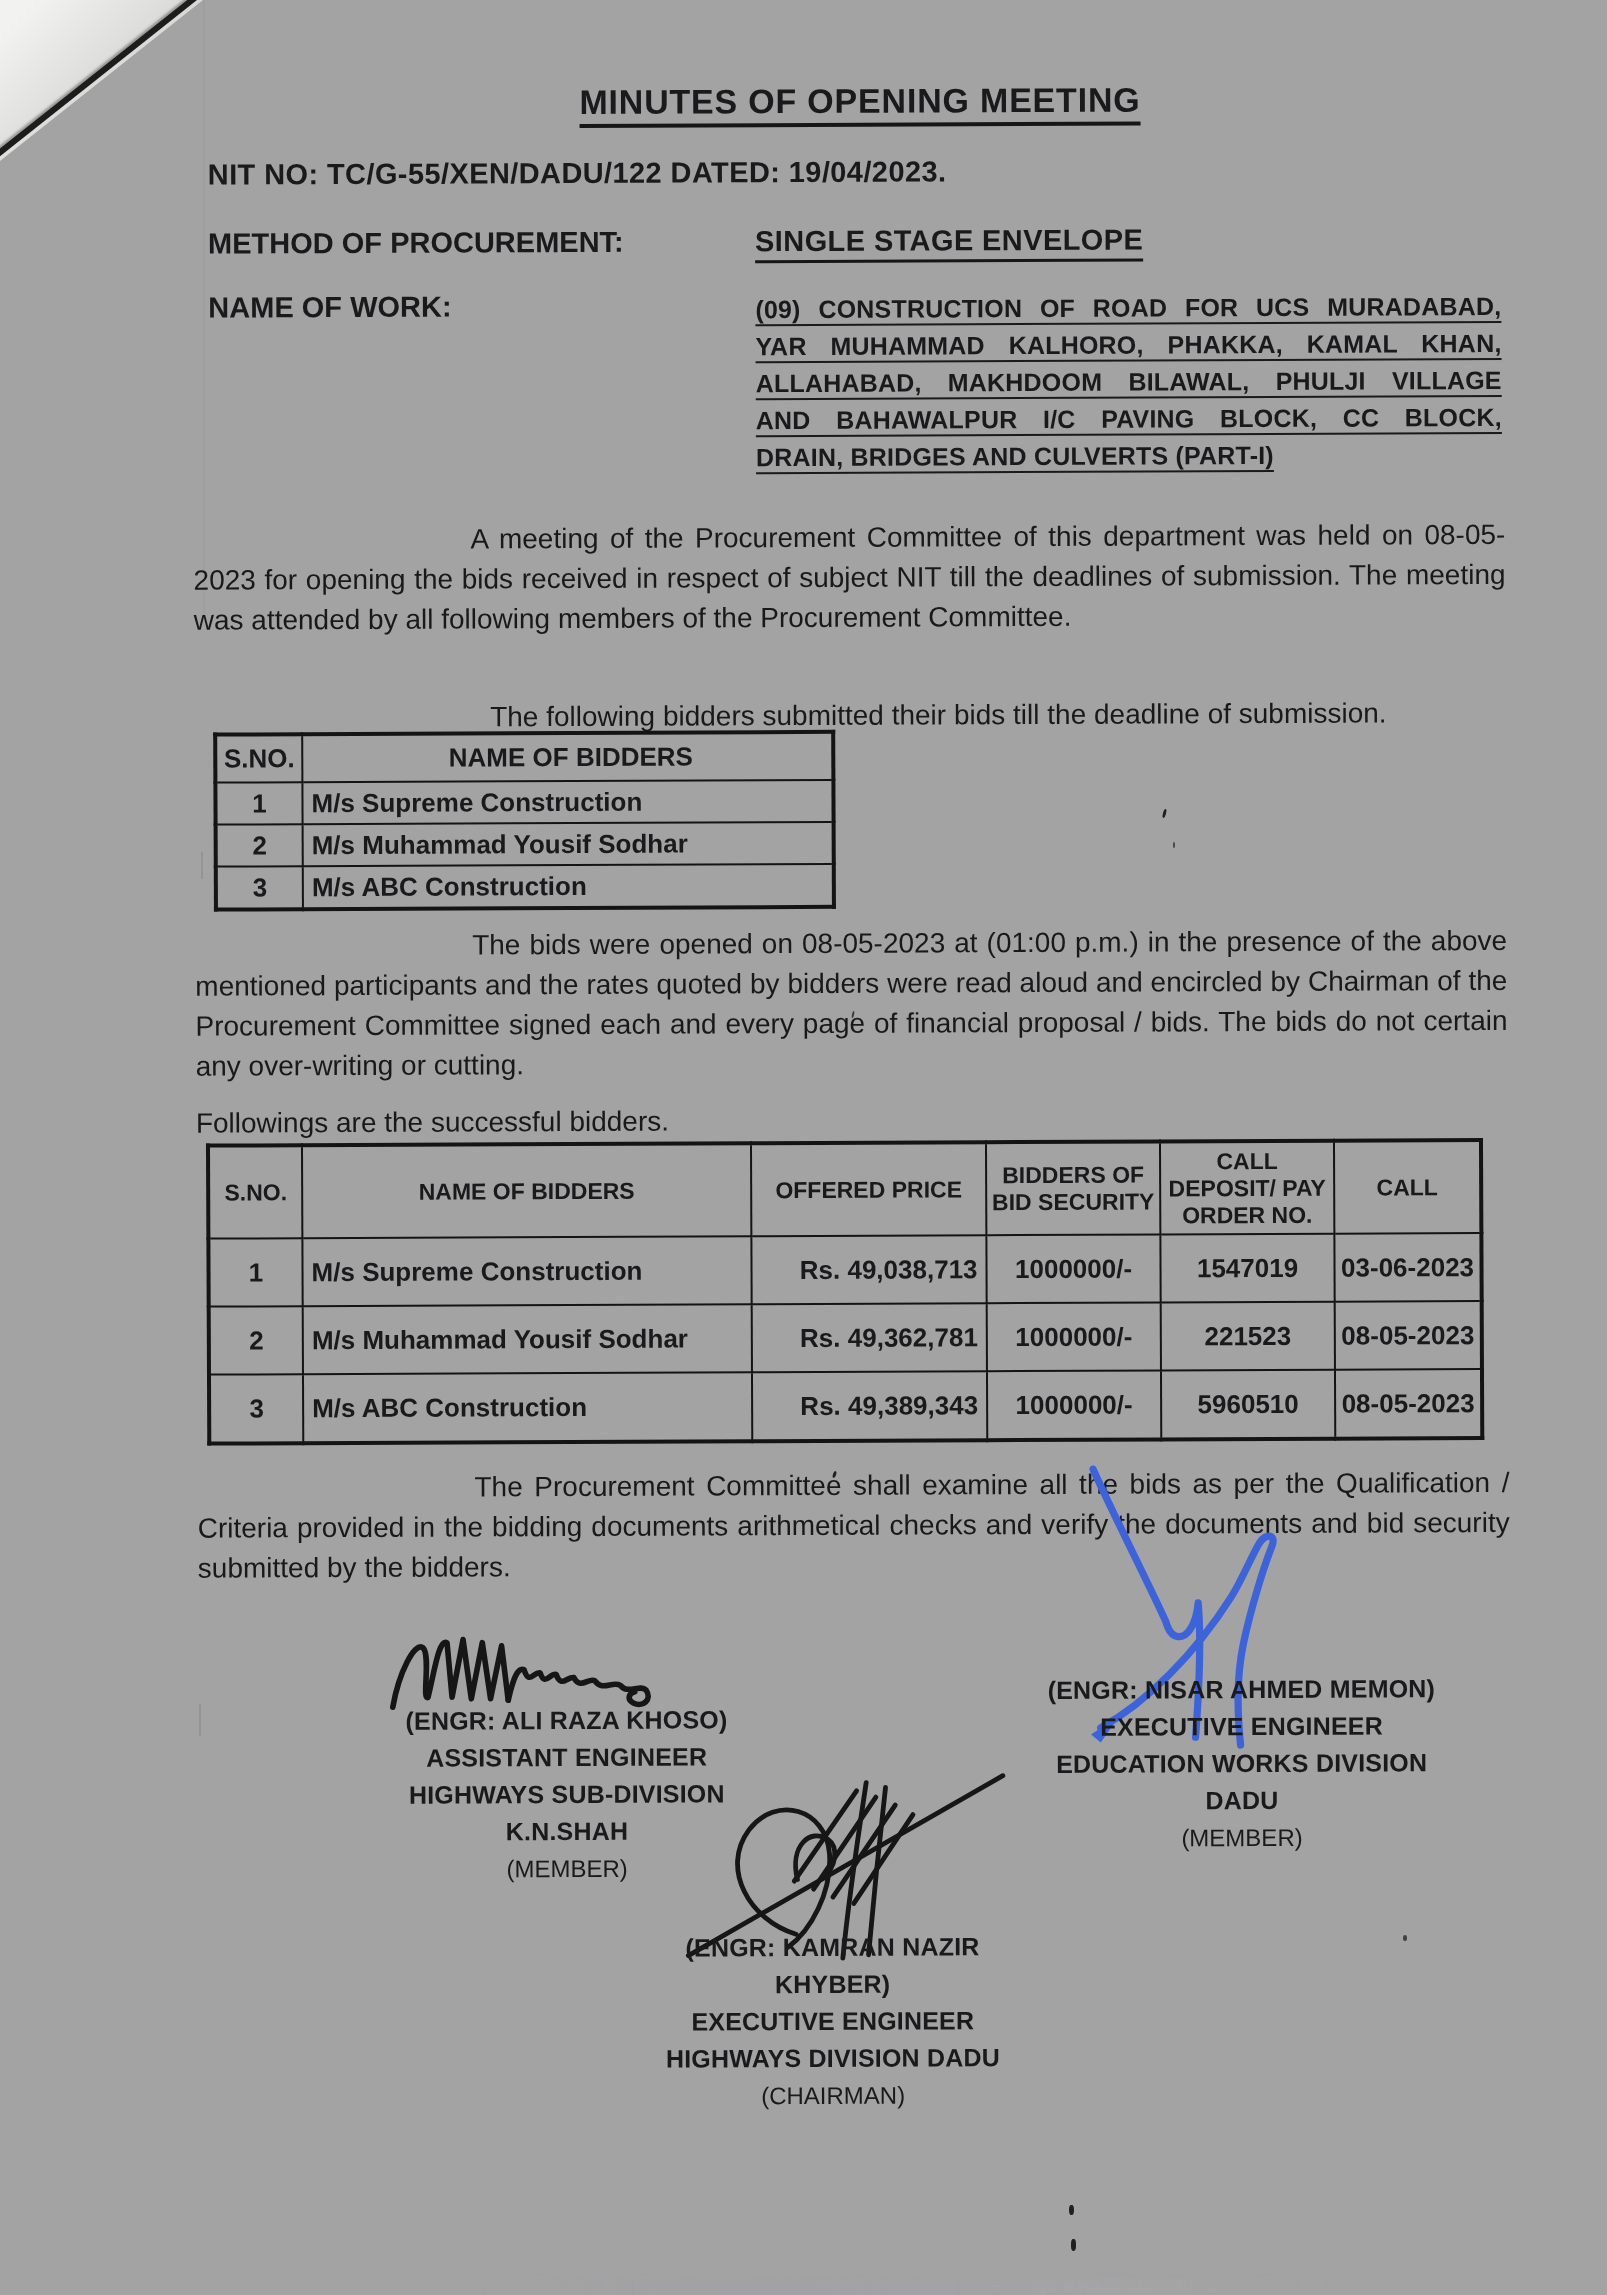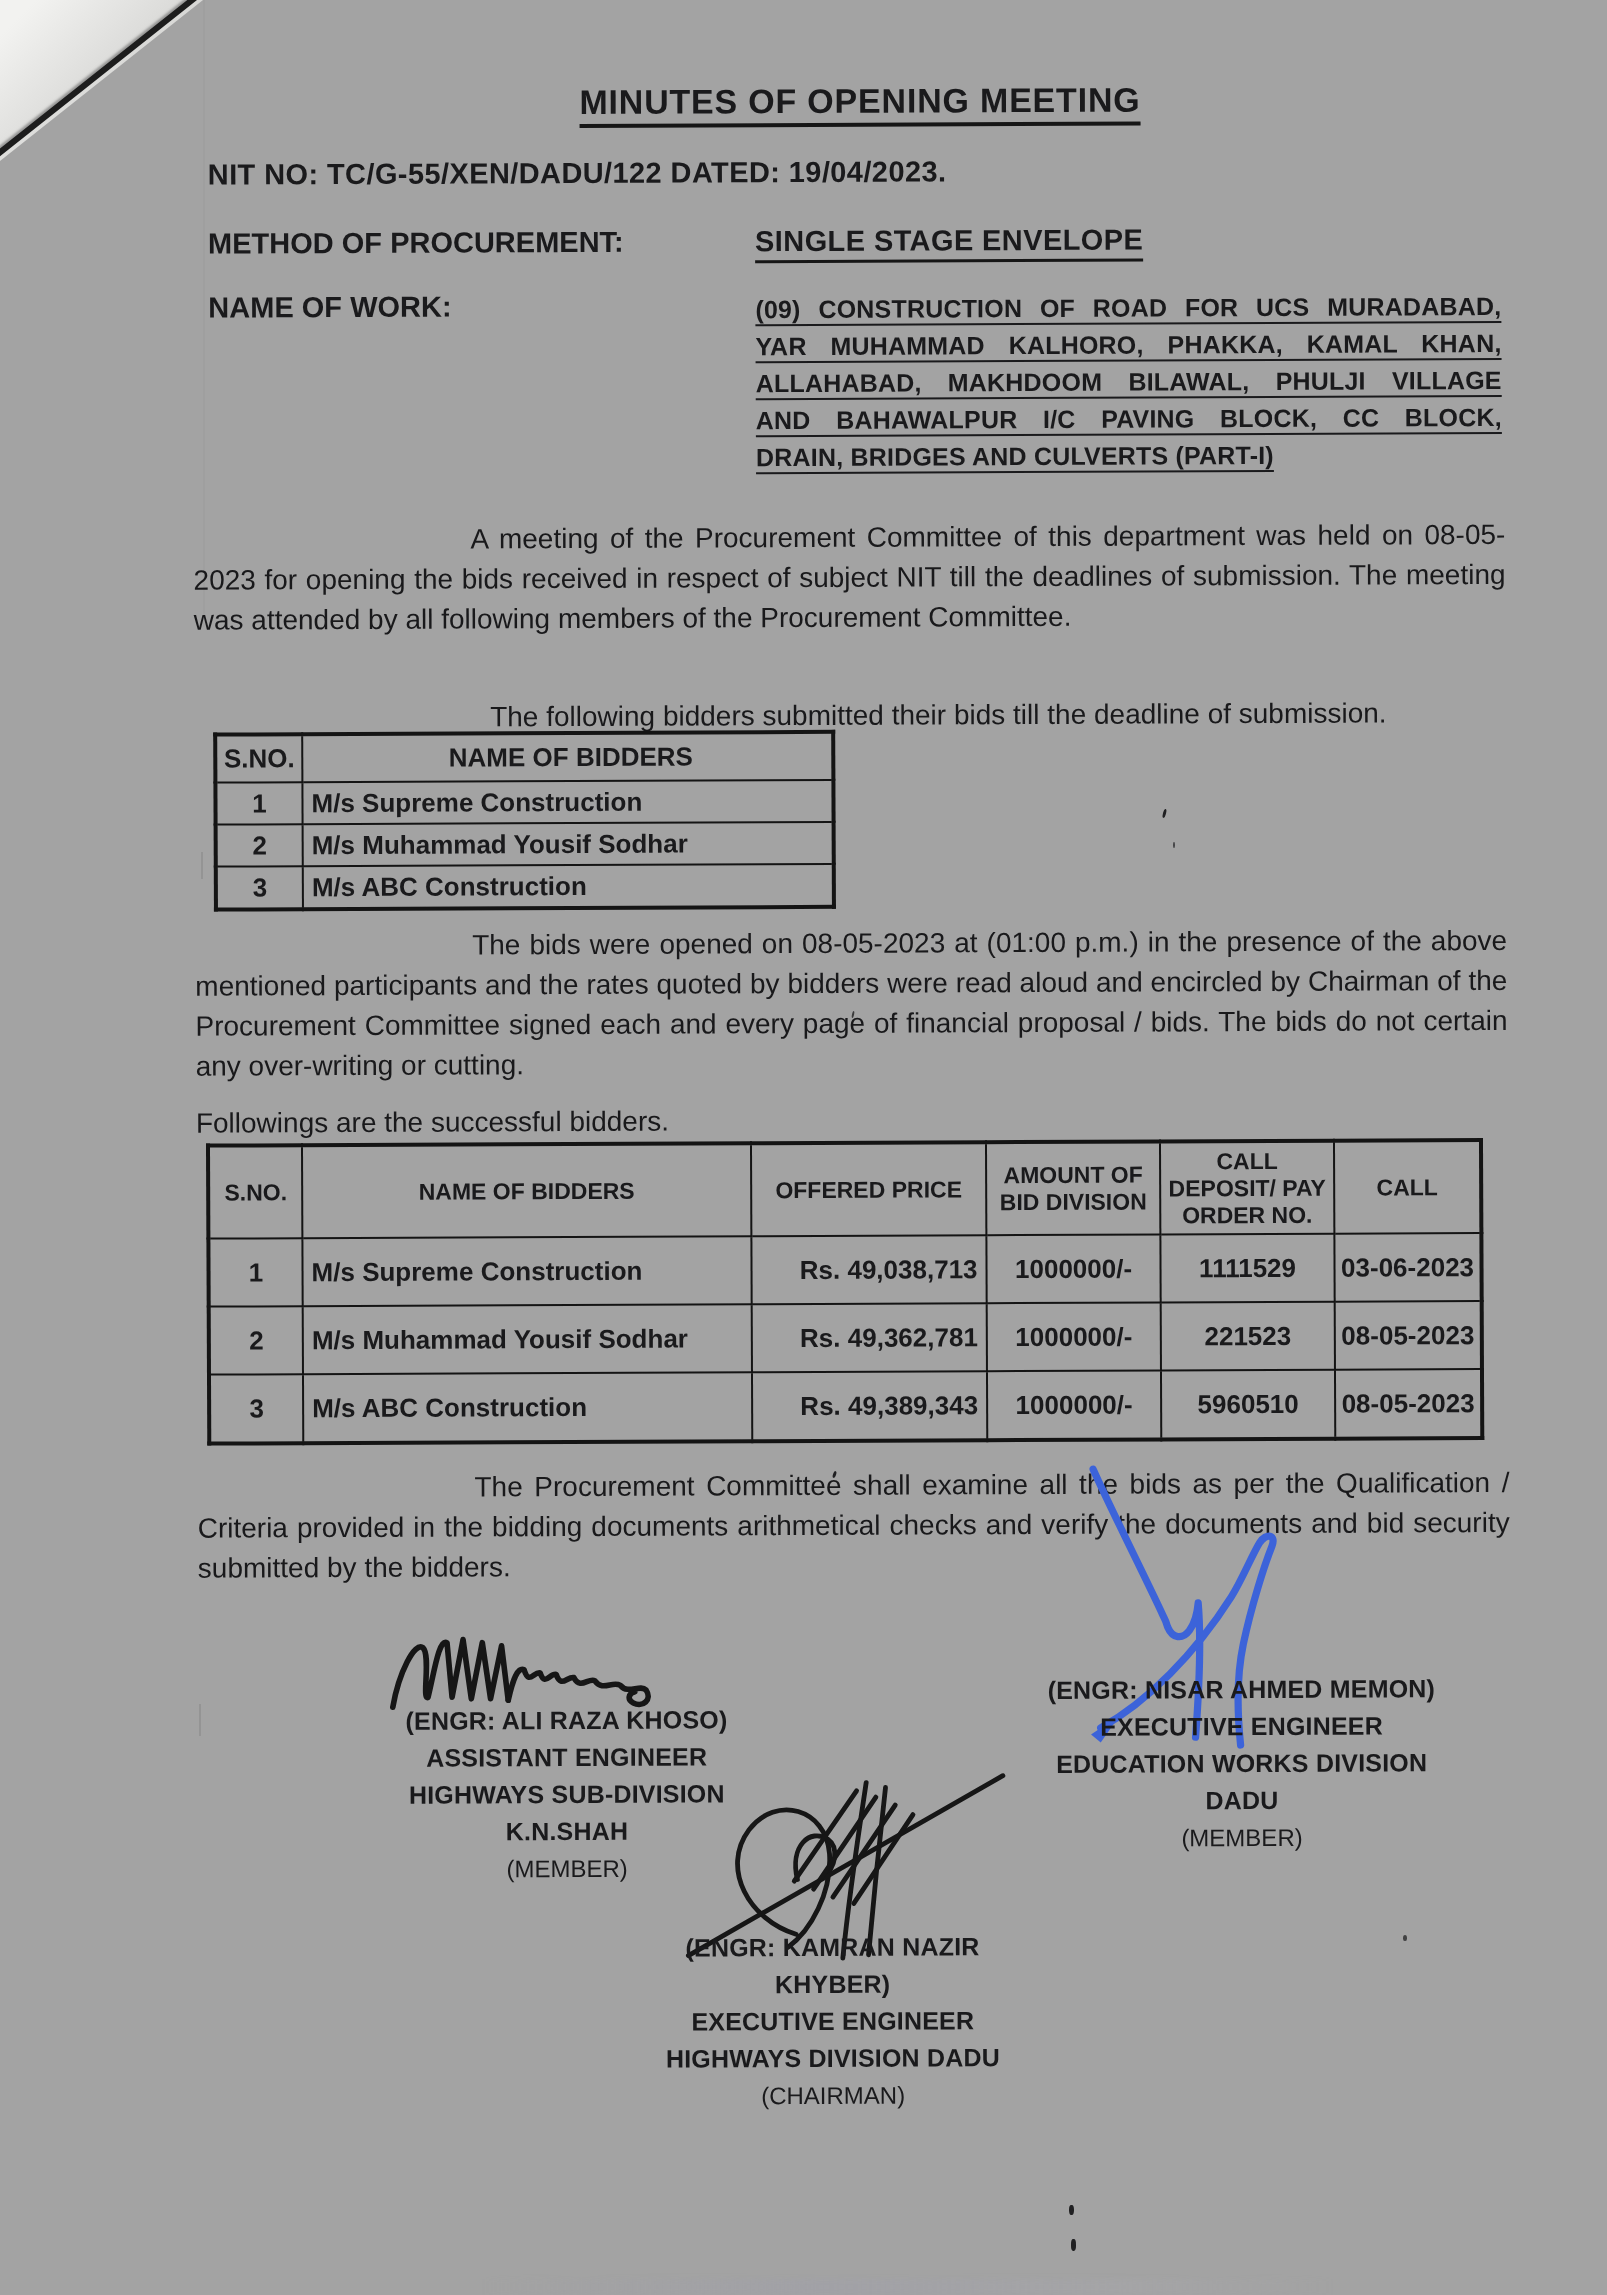--- a/index.html
+++ b/index.html
@@ -164,30 +164,30 @@
           <col style="width:235px">
         <col style="width:174px">
           <col style="width:174px">
           <col style="width:147px">
       </colgroup>
       <tbody>
           <tr>
         <th>S.NO.</th>
         <th>NAME OF BIDDERS</th>
         <th>OFFERED PRICE</th>
-        <th>AMOUNT OF BID DIVISION</th>
+        <th>BIDDERS OF BID SECURITY</th>
         <th>CALL DEPOSIT/ PAY ORDER NO.</th>
         <th>CALL</th>
       </tr>
       <tr>
         <td>1</td>
         <td class="c-name">M/s Supreme Construction</td>
         <td class="c-price">Rs. 49,038,713</td>
         <td>1000000/-</td>
-        <td>1111529</td>
+        <td>1547019</td>
         <td>03-06-2023</td>
       </tr>
       <tr>
         <td>2</td>
         <td class="c-name">M/s Muhammad Yousif Sodhar</td>
         <td class="c-price">Rs. 49,362,781</td>
         <td>1000000/-</td>
         <td>221523</td>
         <td>08-05-2023</td>
       </tr>

